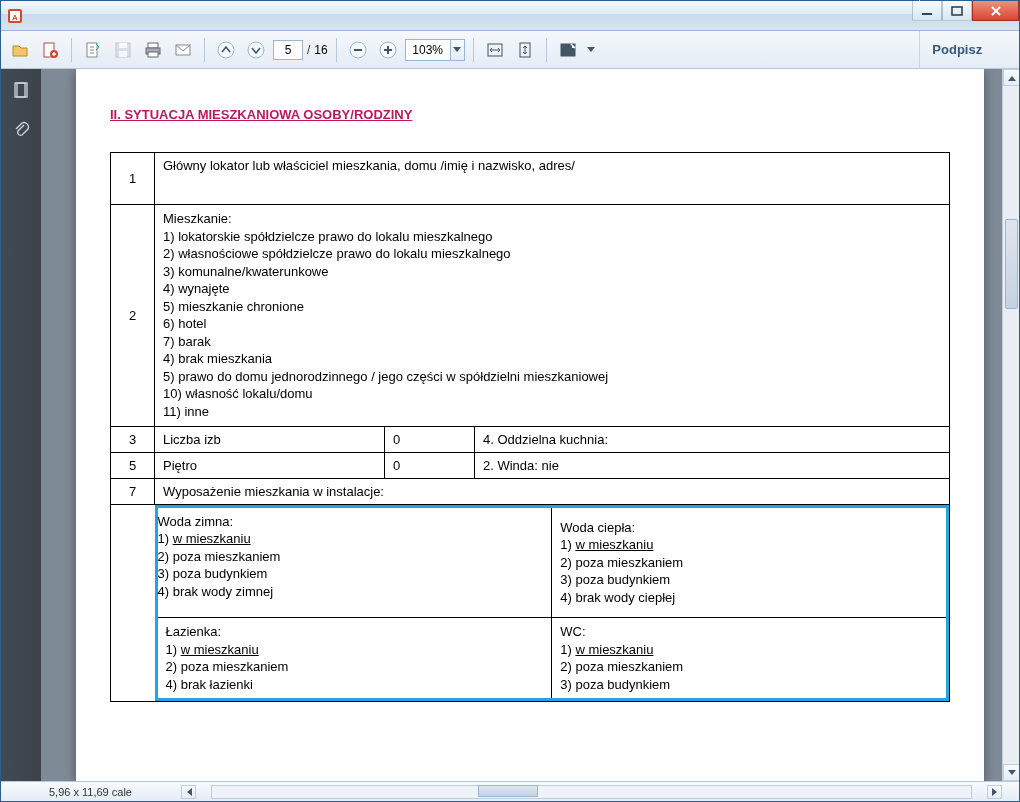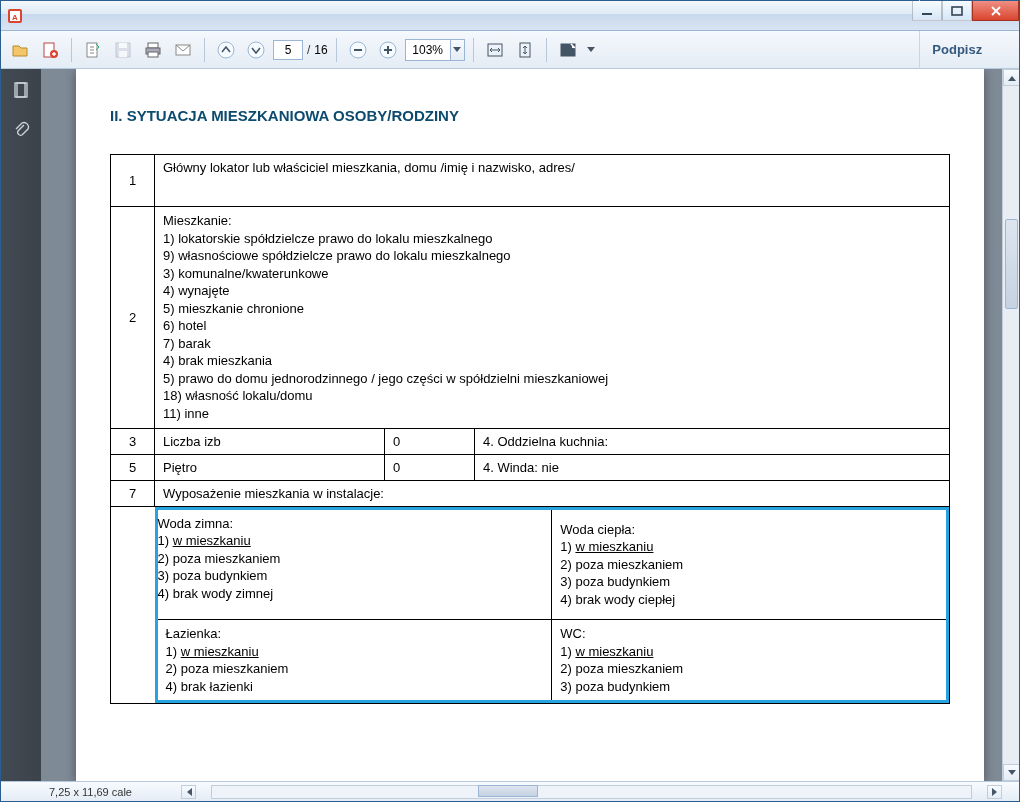--- a/index.html
+++ b/index.html
@@ -38,21 +38,21 @@
   .scroll-v .arrow { position: absolute; left: 0; width: 17px; height: 17px; display: flex; align-items: center; justify-content: center; background: linear-gradient(#f6fbff,#e4ecf5); border: 1px solid #c3cdd9; }
   .scroll-v .arrow.up { top: 0; }
   .scroll-v .arrow.down { bottom: 0; }
   .statusbar { height: 20px; background: linear-gradient(#f7fbff,#e4ecf5); border-top: 1px solid #b6c9dc; display: flex; align-items: center; padding: 0 48px; font-size: 11px; color: #333; position: relative; }
   .statusbar .hscroll { position: absolute; left: 180px; right: 17px; top: 2px; height: 16px; display: flex; align-items: center; }
   .statusbar .hscroll .track { flex: 1; height: 14px; background: #eef3f9; border: 1px solid #c3cdd9; position: relative; margin: 0 15px; }
   .statusbar .hscroll .thumb { position: absolute; left: 35%; width: 60px; height: 100%; background: linear-gradient(#dde5ef,#c6d2e1); border: 1px solid #9ab5d5; top: -1px; }
   .statusbar .hscroll .arrow { width: 15px; height: 14px; display: flex; align-items: center; justify-content: center; background: linear-gradient(#f6fbff,#e4ecf5); border: 1px solid #c3cdd9; }
 
   
-  .doc-heading { font-family: Arial, sans-serif; font-size: 15px; margin: 0 0 30px 0; color: #0c4a6e; }
+  .doc-heading { font-family: Arial, sans-serif; font-size: 13px; margin: 0 0 30px 0; color: #be185d; text-decoration: underline; }
   table.doc { border-collapse: collapse; width: 100%; font-family: Arial, sans-serif; font-size: 13px; }
   table.doc td { border: 1px solid #000; padding: 5px 8px; vertical-align: top; color: #000; }
   table.doc td.num { width: 44px; text-align: center; vertical-align: middle; }
   table.doc td .subline { line-height: 1.35; }
   .hl-row td { position: relative; }
   .hl-box { border: 3px solid #29a3e0; }
   .underline { text-decoration: underline; }
 </style>
 </head>
 <body>
@@ -224,43 +224,43 @@
           <tbody>
               <tr>
             <td class="num">1</td>
             <td colspan="3" style="height:52px">Główny lokator lub właściciel mieszkania, domu /imię i nazwisko, adres/</td>
           </tr>
           <tr>
             <td class="num">2</td>
             <td colspan="3">
               <div class="subline">Mieszkanie:</div>
               <div class="subline">1) lokatorskie spółdzielcze prawo do lokalu mieszkalnego</div>
-              <div class="subline">9) własnościowe spółdzielcze prawo do lokalu mieszkalnego</div>
+              <div class="subline">2) własnościowe spółdzielcze prawo do lokalu mieszkalnego</div>
               <div class="subline">3) komunalne/kwaterunkowe</div>
               <div class="subline">4) wynajęte</div>
               <div class="subline">5) mieszkanie chronione</div>
               <div class="subline">6) hotel</div>
               <div class="subline">7) barak</div>
               <div class="subline">4) brak mieszkania</div>
               <div class="subline">5) prawo do domu jednorodzinnego / jego części w spółdzielni mieszkaniowej</div>
-              <div class="subline">18) własność lokalu/domu</div>
+              <div class="subline">10) własność lokalu/domu</div>
               <div class="subline">11) inne</div>
             </td>
           </tr>
           <tr>
             <td class="num">3</td>
             <td style="width:230px">Liczba izb</td>
             <td style="width:90px">0</td>
             <td>4. Oddzielna kuchnia:</td>
           </tr>
           <tr>
             <td class="num">5</td>
             <td>Piętro</td>
             <td>0</td>
-            <td>4. Winda: nie</td>
+            <td>2. Winda: nie</td>
           </tr>
           <tr>
             <td class="num">7</td>
             <td colspan="3">Wyposażenie mieszkania w instalacje:</td>
           </tr>
           <tr class="hl-row">
             <td class="num" rowspan="2" style="border-right:none"></td>
             <td colspan="3" style="padding:0;border-left:none">
               <div class="hl-box">
                 <table style="width:100%;border-collapse:collapse">
@@ -314,21 +314,21 @@
         <div class="arrow down">
             <svg width="8" height="6" viewBox="0 0 8 6">
               <path d="M0 0 l4 5 4-5 z" fill="#456"></path>
             </svg>
           </div>
       </div>
     </div>
   </div>
 
   <div class="statusbar">
-    <span>7,25 x 11,69 cale</span>
+    <span>5,96 x 11,69 cale</span>
     <div class="hscroll">
       <div class="arrow">
           <svg width="6" height="8" viewBox="0 0 6 8">
             <path d="M6 0 l-5 4 5 4 z" fill="#456"></path>
           </svg>
         </div>
       <div class="track">
           <div class="thumb"></div>
         </div>
       <div class="arrow">

